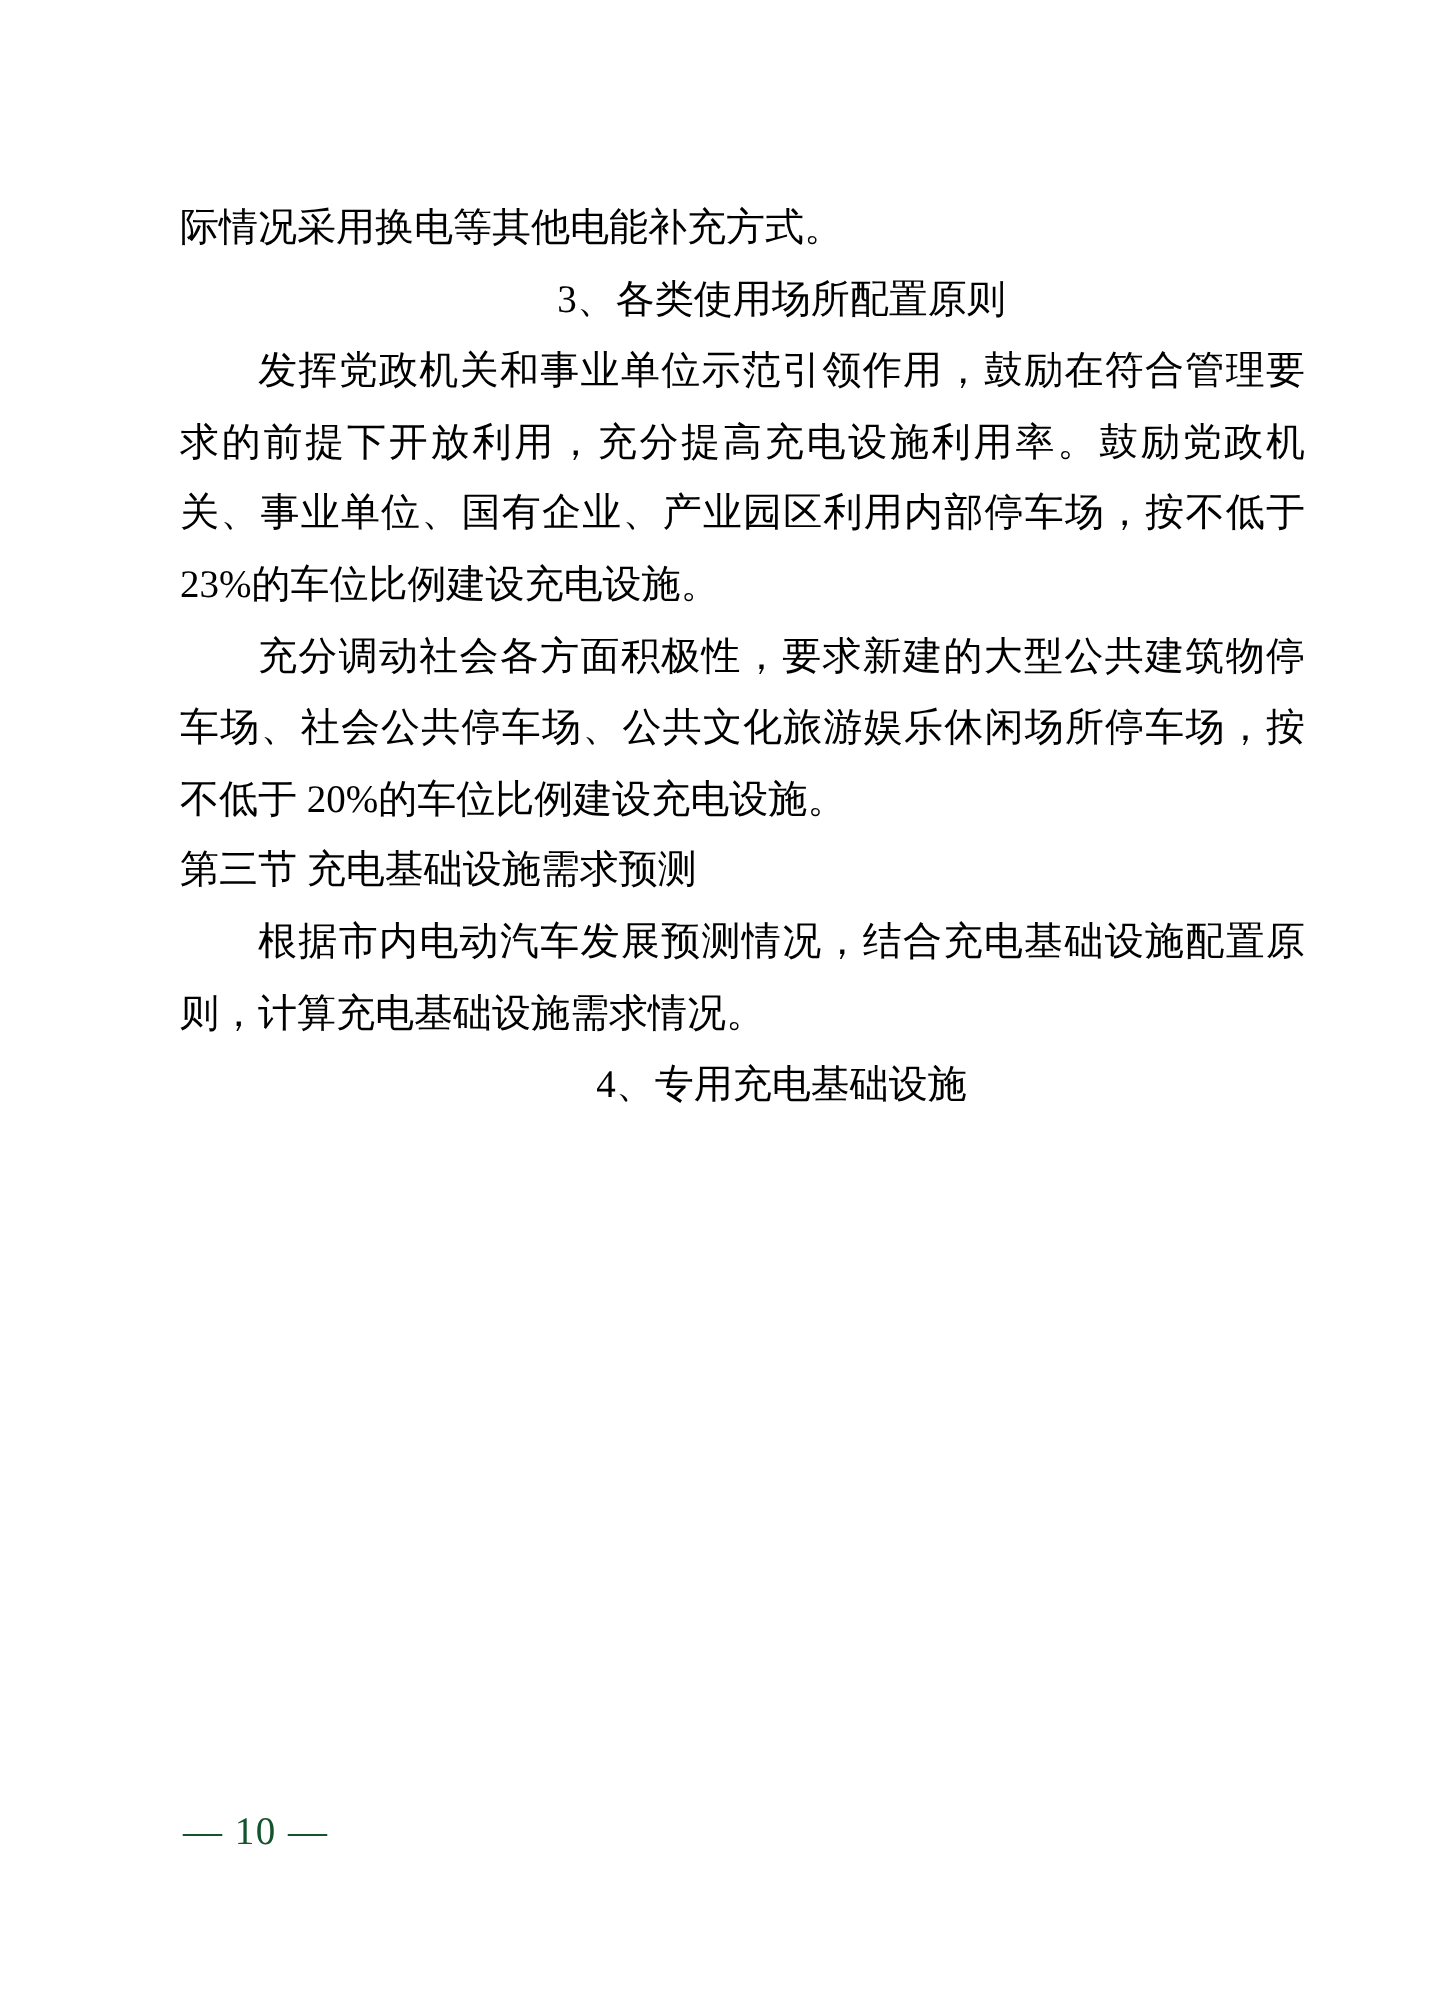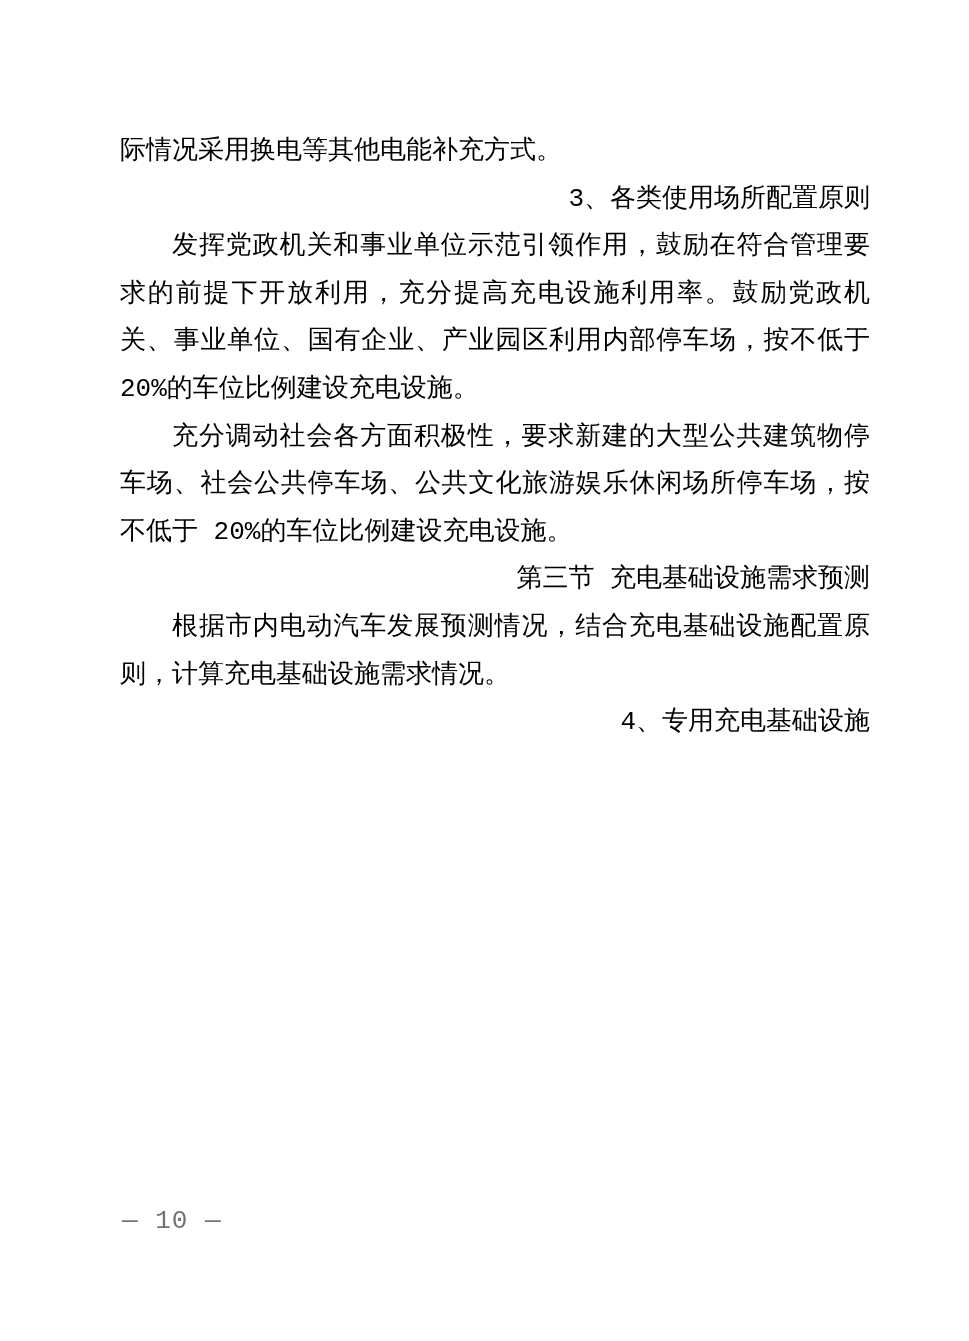--- a/index.html
+++ b/index.html
@@ -6,21 +6,21 @@
     margin: 0;
     padding: 0;
     background: #ffffff;
   }
   .page {
     position: relative;
     width: 969px;
     height: 1341px;
     background: #ffffff;
     overflow: hidden;
-    font-family: Liberation Mono, monospace;
+    font-family: Liberation Serif, serif;
     color: #000000;
   }
   .text-block {
     position: absolute;
     left: 120px;
     top: 128px;
     width: 750px;
     font-size: 26px;
     line-height: 47.6px;
     text-align: justify;
@@ -41,44 +41,44 @@
   .para.no-indent {
     text-indent: 0;
   }
   .para.cont {
     
     text-align-last: justify;
   }
   .heading {
     font-weight: bold;
     text-indent: 2em;
-    text-align: right;
+    text-align: center;
   }
   .section-title {
-    text-align: right;
+    text-align: left;
     text-indent: 0;
     font-weight: normal;
   }
   .page-footer {
     position: absolute;
     left: 122px;
     top: 1206px;
     font-size: 26px;
     line-height: 30px;
-    color: #737373;
+    color: #14532d;
     letter-spacing: 1px;
   }
 </style>
 </head>
 <body>
 
 <div class="page">
   <div class="text-block">
     <p class="para no-indent">际情况采用换电等其他电能补充方式。</p>
     <h3 class="heading">3、各类使用场所配置原则</h3>
-    <p class="para">发挥党政机关和事业单位示范引领作用，鼓励在符合管理要求的前提下开放利用，充分提高充电设施利用率。鼓励党政机关、事业单位、国有企业、产业园区利用内部停车场，按不低于 20%的车位比例建设充电设施。</p>
+    <p class="para">发挥党政机关和事业单位示范引领作用，鼓励在符合管理要求的前提下开放利用，充分提高充电设施利用率。鼓励党政机关、事业单位、国有企业、产业园区利用内部停车场，按不低于 23%的车位比例建设充电设施。</p>
     <p class="para">充分调动社会各方面积极性，要求新建的大型公共建筑物停车场、社会公共停车场、公共文化旅游娱乐休闲场所停车场，按不低于 20%的车位比例建设充电设施。</p>
     <h2 class="section-title">第三节 充电基础设施需求预测</h2>
     <p class="para">根据市内电动汽车发展预测情况，结合充电基础设施配置原则，计算充电基础设施需求情况。</p>
     <h3 class="heading">4、专用充电基础设施</h3>
   </div>
   <div class="page-footer">— 10 —</div>
 </div>
 
 </body></html>

